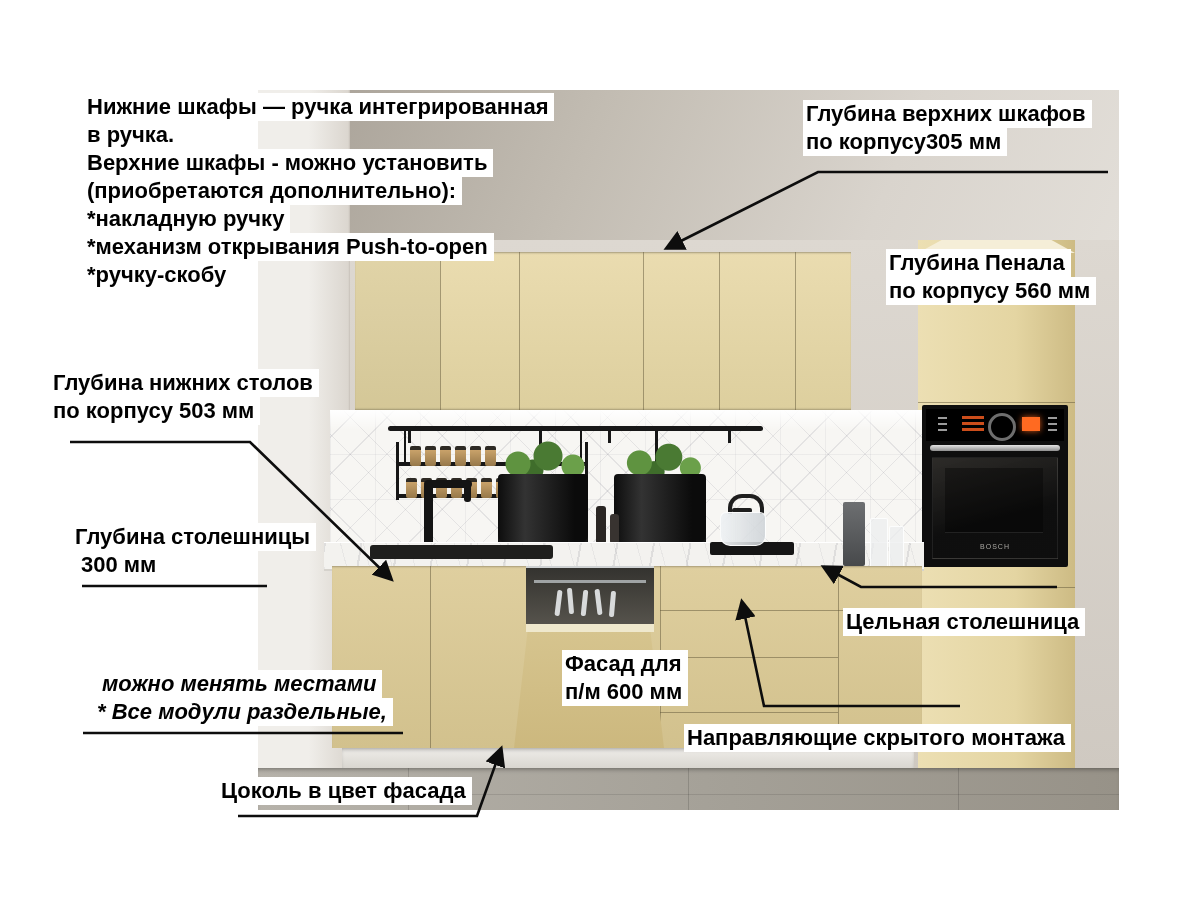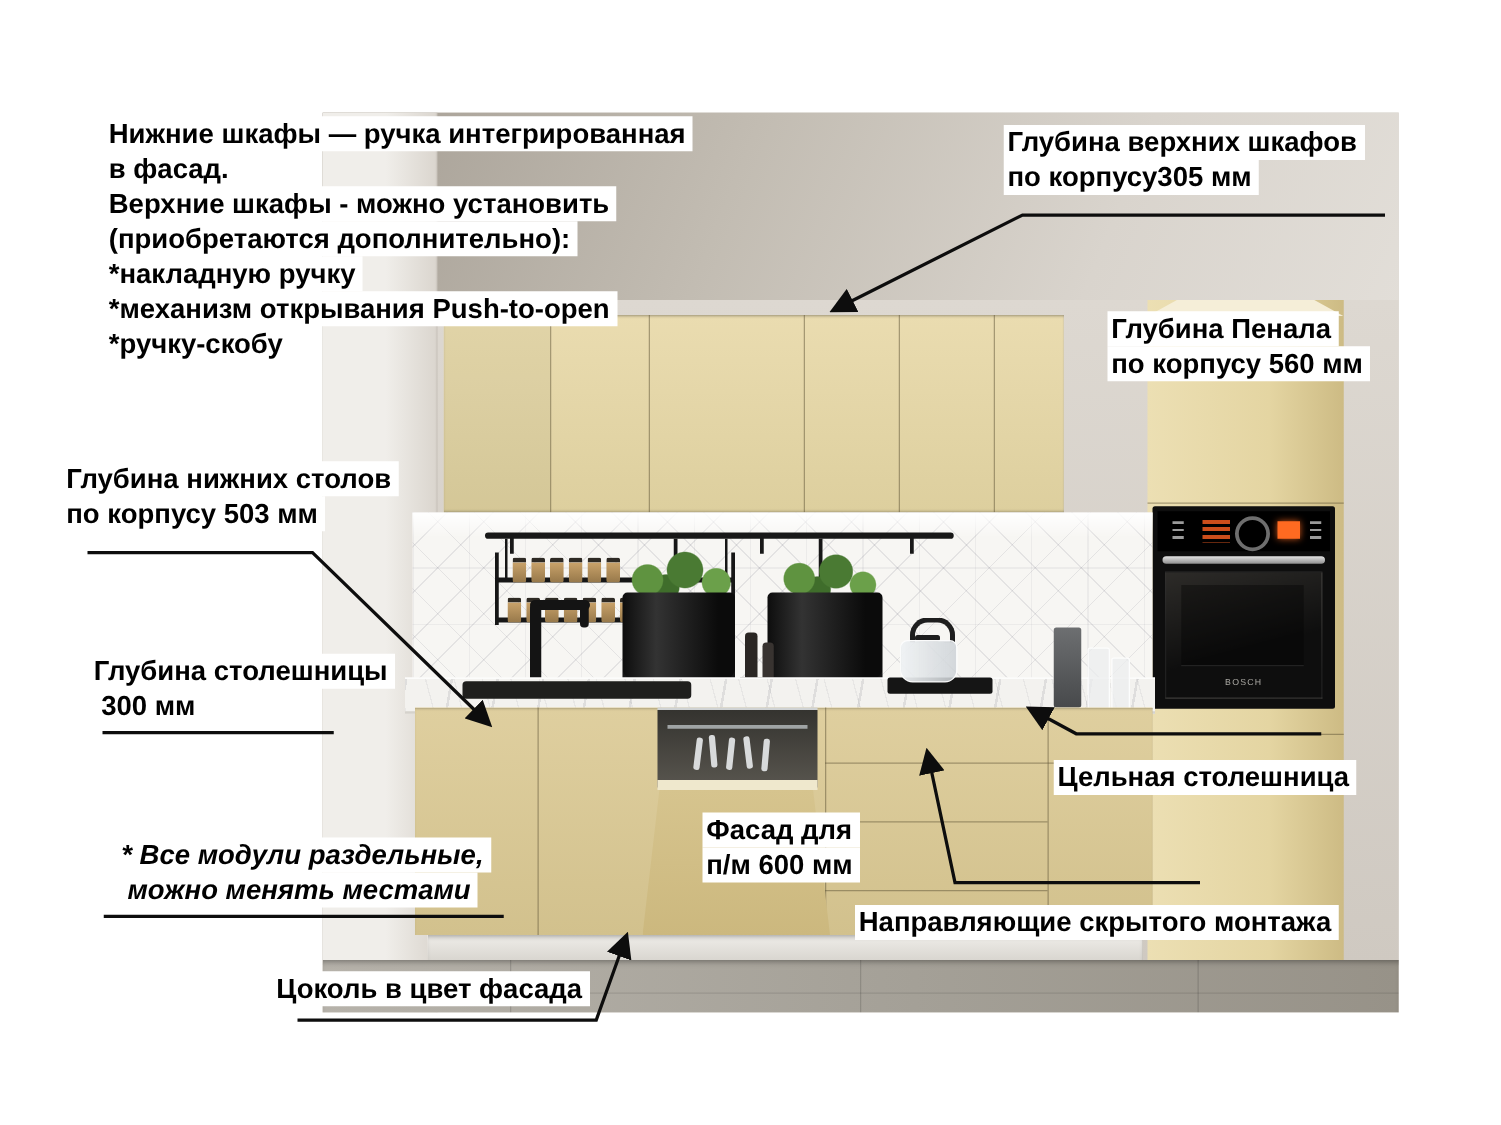--- a/index.html
+++ b/index.html
@@ -162,21 +162,21 @@
     <path d="M70,442 H250 L391,579" fill="none" stroke="#0d0d0d" stroke-width="2.6" marker-end="url(#ah)"></path>
     <path d="M82,586 H267" fill="none" stroke="#0d0d0d" stroke-width="2.6"></path>
     <path d="M83,733 H403" fill="none" stroke="#0d0d0d" stroke-width="2.6"></path>
     <path d="M238,816 H477 L501,749" fill="none" stroke="#0d0d0d" stroke-width="2.6" marker-end="url(#ah)"></path>
     <path d="M960,706 H764 L742,602" fill="none" stroke="#0d0d0d" stroke-width="2.6" marker-end="url(#ah)"></path>
     <path d="M1057,587 H861 L824,567" fill="none" stroke="#0d0d0d" stroke-width="2.6" marker-end="url(#ah)"></path>
   </svg>
 
   <div class="label" style="left:84px;top:93px;">
     <span>Нижние шкафы — ручка интегрированная</span>
-    <span>в фасад.</span>
+    <span>в ручка.</span>
     <span>Верхние шкафы - можно установить</span>
     <span>(приобретаются дополнительно):</span>
     <span>*накладную ручку</span>
     <span>*механизм открывания Push-to-open</span>
     <span>*ручку-скобу</span>
   </div>
 
   <div class="label" style="left:803px;top:100px;">
     <span>Глубина верхних шкафов</span>
     <span>по корпусу305 мм</span>
@@ -191,22 +191,22 @@
     <span>Глубина нижних столов</span>
     <span>по корпусу 503 мм</span>
   </div>
 
   <div class="label" style="left:72px;top:523px;">
     <span>Глубина столешницы</span>
     <span style="padding-left:9px;">300 мм</span>
   </div>
 
   <div class="label italic" style="left:94px;top:670px;">
+    <span style="padding-left:8px;">можно менять местами</span>
     <span>* Все модули раздельные,</span>
-    <span style="padding-left:8px;">можно менять местами</span>
   </div>
 
   <div class="label" style="left:208px;top:777px;margin-left:10px;">
     <span>Цоколь в цвет фасада</span>
   </div>
 
   <div class="label" style="left:532px;top:650px;margin-left:30px;">
     <span>Фасад для</span>
     <span>п/м 600 мм</span>
   </div>

